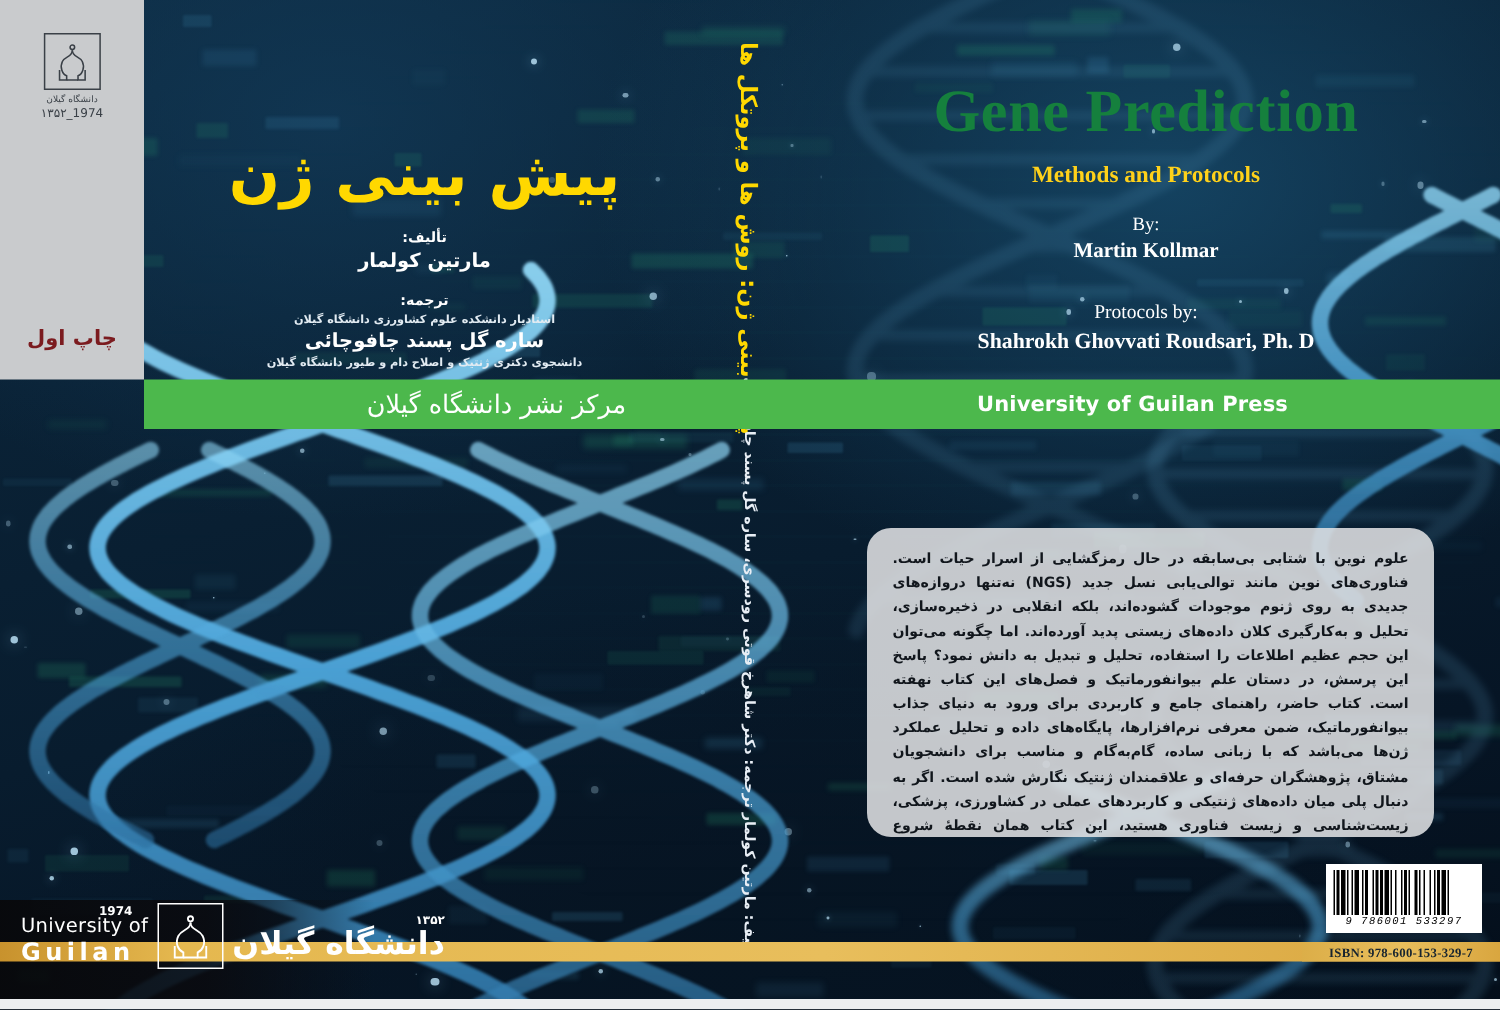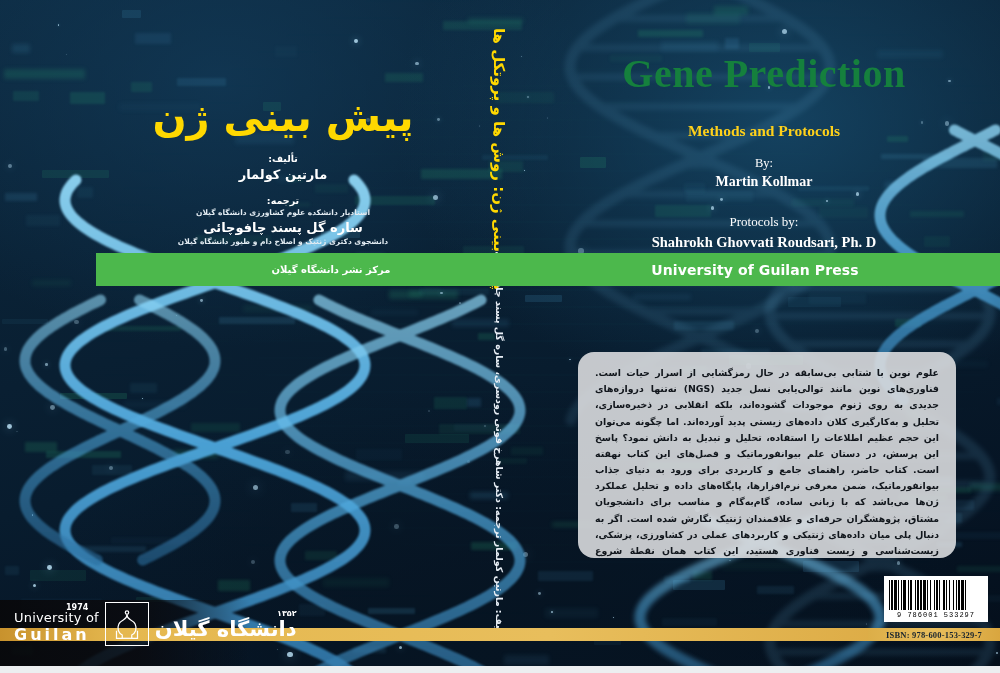--- a/index.html
+++ b/index.html
@@ -55,21 +55,21 @@
   }
 
   
   #green-band {
     position:absolute; left:96px; top:253px; width:904px; height:33px;
     background:#4cb84c;
     display:flex; align-items:center;
   }
   #gb-fa {
     position:absolute; left:0; width:470px; text-align:center;
-    direction:rtl; color:#ffffff; font-size:10px; font-weight:700;
+    direction:rtl; color:#ffffff; font-size:17px; font-weight:400;
     letter-spacing:.2px;
   }
   #gb-en {
     position:absolute; right:0; width:490px; text-align:center;
     color:#ffffff; font-size:14px; font-weight:700; letter-spacing:.1px;
   }
 
   
   #spine { position:absolute; left:470px; top:0; width:58px; height:673px; }
   .spine-txt {
@@ -100,21 +100,21 @@
   
   #en-block {
     position:absolute; left:528px; top:52px; width:472px;
     text-align:center; color:#fff;
     font-family:"Liberation Serif", serif;
   }
   #en-title {
     font-size:40px; font-weight:700; color:#15803d;
     letter-spacing:.5px; line-height:1.1;
   }
-  #en-subtitle { font-size:15.5px; font-weight:700; color:#ffd11a; margin-top:26px; }
+  #en-subtitle { font-size:15.5px; font-weight:700; color:#ffd11a; margin-top:12px; }
   .en-lbl { font-size:12.5px; color:#ffffff; margin-top:16px; }
   .en-name { font-size:14px; color:#ffffff; font-weight:700; margin-top:3px; }
   #en-trans-lbl { font-size:13px; color:#ffffff; margin-top:24px; }
   .en-trans { font-size:14.5px; color:#ffffff; font-weight:700; margin-top:4px; }
 
   
   #abstract {
     position:absolute; left:578px; top:352px; width:378px; height:206px;
     background:rgba(223,224,226,.88);
     border-radius:16px;
@@ -154,20 +154,21 @@
   #barcode-wrap {
     position:absolute; left:884px; top:576px; width:104px; height:46px;
     background:#ffffff; padding:4px 5px 2px 5px;
   }
   #bars { height:30px; display:flex; align-items:stretch; gap:0; }
   #bars i { display:block; background:#000; }
   #bc-digits {
     font-family:"Liberation Mono", monospace;
     font-size:7px; color:#000; text-align:center; letter-spacing:1px;
     margin-top:1px;
+    font-style:italic;
   }
   #isbn-band {
     position:absolute; left:868px; top:628px; width:132px; height:13px;
     display:flex; align-items:center; justify-content:center;
     font-family:"Liberation Serif", serif;
     font-size:8.5px; color:#17242f; font-weight:700; letter-spacing:.2px;
     background:linear-gradient(90deg,#dcae48 0%, #e8be5c 50%, #d9a63f 100%);
   }
 
   
@@ -589,20 +590,37 @@
         <line x1="211.8" y1="489.1" x2="28.2" y2="489.1" stroke="url(#dg)" stroke-width="7" stroke-linecap="round" opacity=".85"></line>
         <line x1="215.0" y1="500.9" x2="25.0" y2="500.9" stroke="url(#dg)" stroke-width="7" stroke-linecap="round" opacity=".85"></line>
         <line x1="211.6" y1="512.7" x2="28.4" y2="512.7" stroke="url(#dg)" stroke-width="7" stroke-linecap="round" opacity=".85"></line>
         <line x1="201.8" y1="524.5" x2="38.2" y2="524.5" stroke="url(#dg)" stroke-width="7" stroke-linecap="round" opacity=".85"></line>
         <line x1="186.3" y1="536.4" x2="53.7" y2="536.4" stroke="url(#dg)" stroke-width="7" stroke-linecap="round" opacity=".85"></line>
         <line x1="166.1" y1="548.2" x2="73.9" y2="548.2" stroke="url(#dg)" stroke-width="7" stroke-linecap="round" opacity=".85"></line>
         <line x1="142.7" y1="560.0" x2="97.3" y2="560.0" stroke="url(#dg)" stroke-width="7" stroke-linecap="round" opacity=".85"></line>
       </g>
     </svg>
 
+  <div id="flap">
+    <div id="flap-logo">
+      <div class="ug-box">
+        <svg width="100%" height="100%" viewBox="0 0 38 38">
+          <g fill="none" stroke="#3a4047" stroke-width="1.1">
+            <circle cx="19" cy="9" r="1.6"></circle>
+            <path d="M19 11 C19 16 14 15 12 19 C10 23 12 28 15 29 L15 32 L10 32 L10 25"></path>
+            <path d="M19 11 C19 16 24 15 26 19 C28 23 26 28 23 29 L23 32 L28 32 L28 25"></path>
+            <path d="M15 32 L23 32"></path>
+          </g>
+        </svg>
+      </div>
+      <div class="ug-sub">دانشگاه گیلان</div>
+      <div class="ug-year">۱۳۵۲_1974</div>
+    </div>
+    <div id="flap-edition">چاپ اول</div>
+  </div>
 
   <div id="fa-block">
     <div id="fa-title">پیش بینی ژن</div>
     <div class="fa-lbl">تألیف:</div>
     <div class="fa-name">مارتین کولمار</div>
     <div class="fa-lbl">ترجمه:</div>
     <div class="fa-aff">استادیار دانشکده علوم کشاورزی دانشگاه گیلان</div>
     <div class="fa-name">ساره گل پسند چافوچائی</div>
     <div class="fa-aff">دانشجوی دکتری ژنتیک و اصلاح دام و طیور دانشگاه گیلان</div>
   </div>

